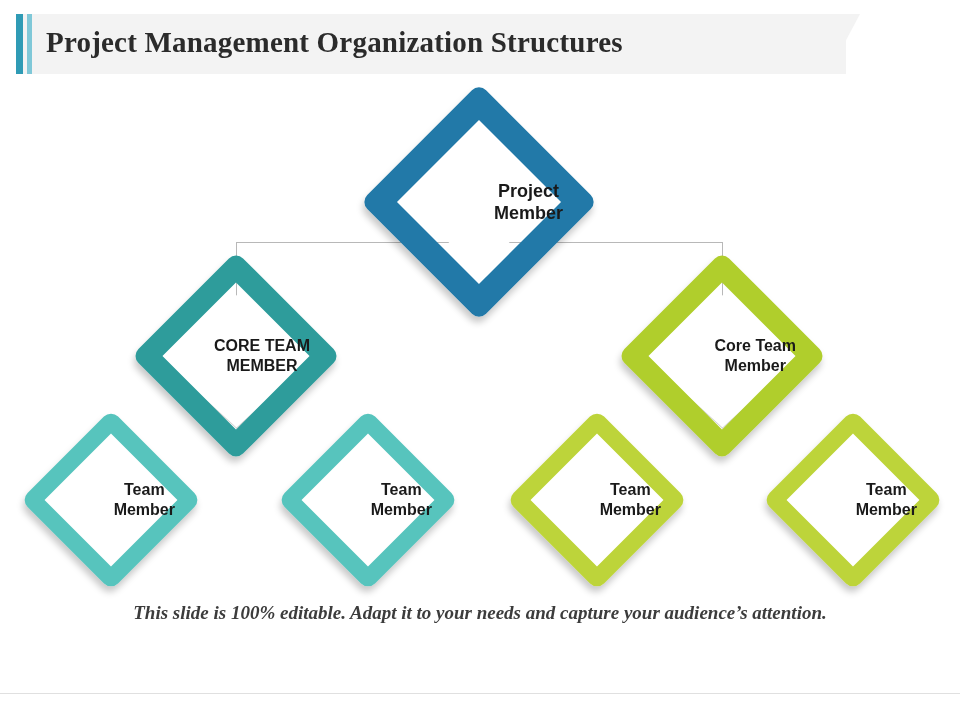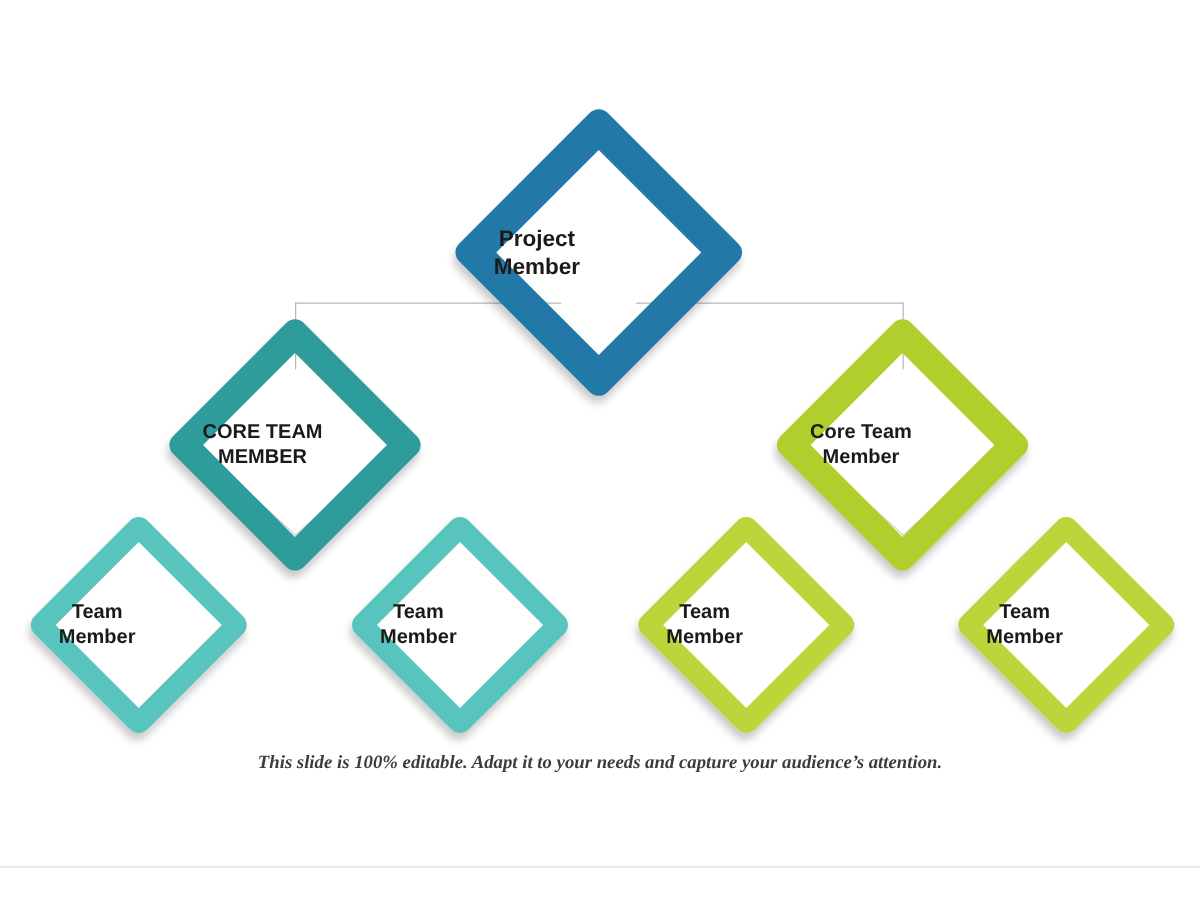--- a/index.html
+++ b/index.html
@@ -116,21 +116,21 @@
     box-sizing: border-box;
   }
   .node .label {
     position: absolute;
     left: 0;
     top: 0;
     width: 100%;
     height: 100%;
     display: flex;
     align-items: center;
-    justify-content: flex-start;
+    justify-content: flex-end;
     text-align: center;
     font-weight: bold;
     color: #1a1a1a;
     line-height: 1.25;
     pointer-events: none;
   }
 
   
   .node.lvl1 { width: 168px; height: 168px; }
   .node.lvl1 .outer { border-width: 26px; border-style: solid; }
@@ -150,38 +150,45 @@
   
   .footer-note {
     position: absolute;
     left: 0;
     top: 602px;
     width: 960px;
     text-align: center;
     font-family: "Liberation Serif", serif;
     font-style: italic;
     font-weight: bold;
-    font-size: 15px;
+    font-size: 19px;
     color: #3c3c3c;
   }
   .bottom-bar {
     position: absolute;
     left: 0;
     bottom: 0;
     width: 960px;
     height: 26px;
     background: #ffffff;
     border-top: 1px solid #e0e0e0;
   }
 </style>
 </head>
 <body>
 
 <div class="slide">
 
+  <div class="header">
+    <div class="header-bg"></div>
+    <div class="header-bg-corner"></div>
+    <div class="header-accent-1"></div>
+    <div class="header-accent-2"></div>
+    <div class="slide-title">Project Management Organization Structures</div>
+  </div>
 
   <div class="diagram">
 
     <div class="line v" style="left:479px; top:160px; height:8px;"></div>
     <div class="line h" style="left:236px; top:166px; width:487px;"></div>
     <div class="line v" style="left:236px; top:166px; height:114px;"></div>
     <div class="line v" style="left:722px; top:166px; height:114px;"></div>
 
     <div class="line thin" style="left:185px; top:352px; width:52px; height:1px; transform: rotate(42deg); transform-origin: right center;"></div>
     <div class="line thin" style="left:236px; top:352px; width:52px; height:1px; transform: rotate(-42deg); transform-origin: left center;"></div>

